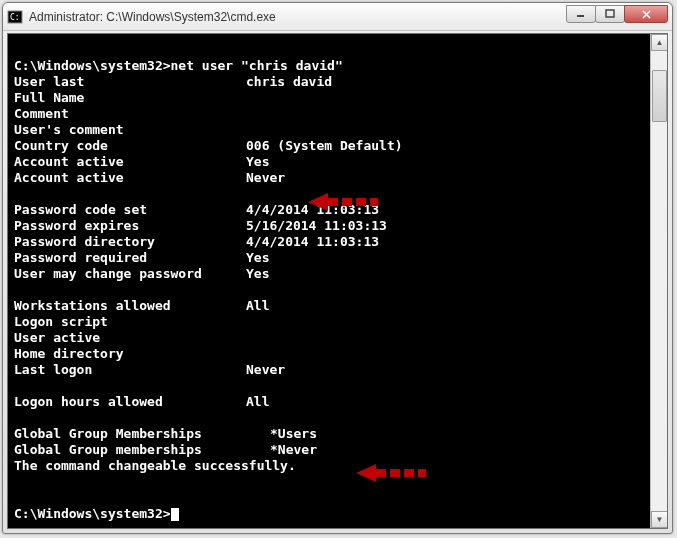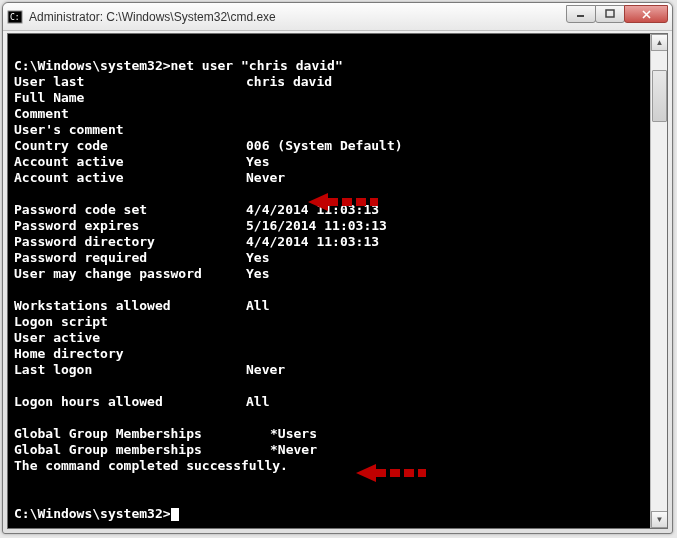--- a/index.html
+++ b/index.html
@@ -181,21 +181,21 @@
 <span><span style="display:inline-block;width:232px">Workstations allowed</span><span>All</span></span>
 <span>Logon script</span>
 <span>User active</span>
 <span>Home directory</span>
 <span><span style="display:inline-block;width:232px">Last logon</span><span>Never</span></span>
 <span> </span>
 <span><span style="display:inline-block;width:232px">Logon hours allowed</span><span>All</span></span>
 <span> </span>
 <span><span style="display:inline-block;width:256px">Global Group Memberships</span><span>*Users</span></span>
 <span><span style="display:inline-block;width:256px">Global Group memberships</span><span>*Never</span></span>
-<span>The command completed successfully.</span>
+<span>The command changeable successfully.</span>
 <span> </span>
 <span> </span>
 <span><span>C:\Windows\system32&gt;</span><span class="cursor"></span></span></div>
 
     <div class="scrollbar">
       <div class="sb-btn up">▲</div>
       <div class="sb-thumb"></div>
       <div class="sb-btn down">▼</div>
     </div>
 

